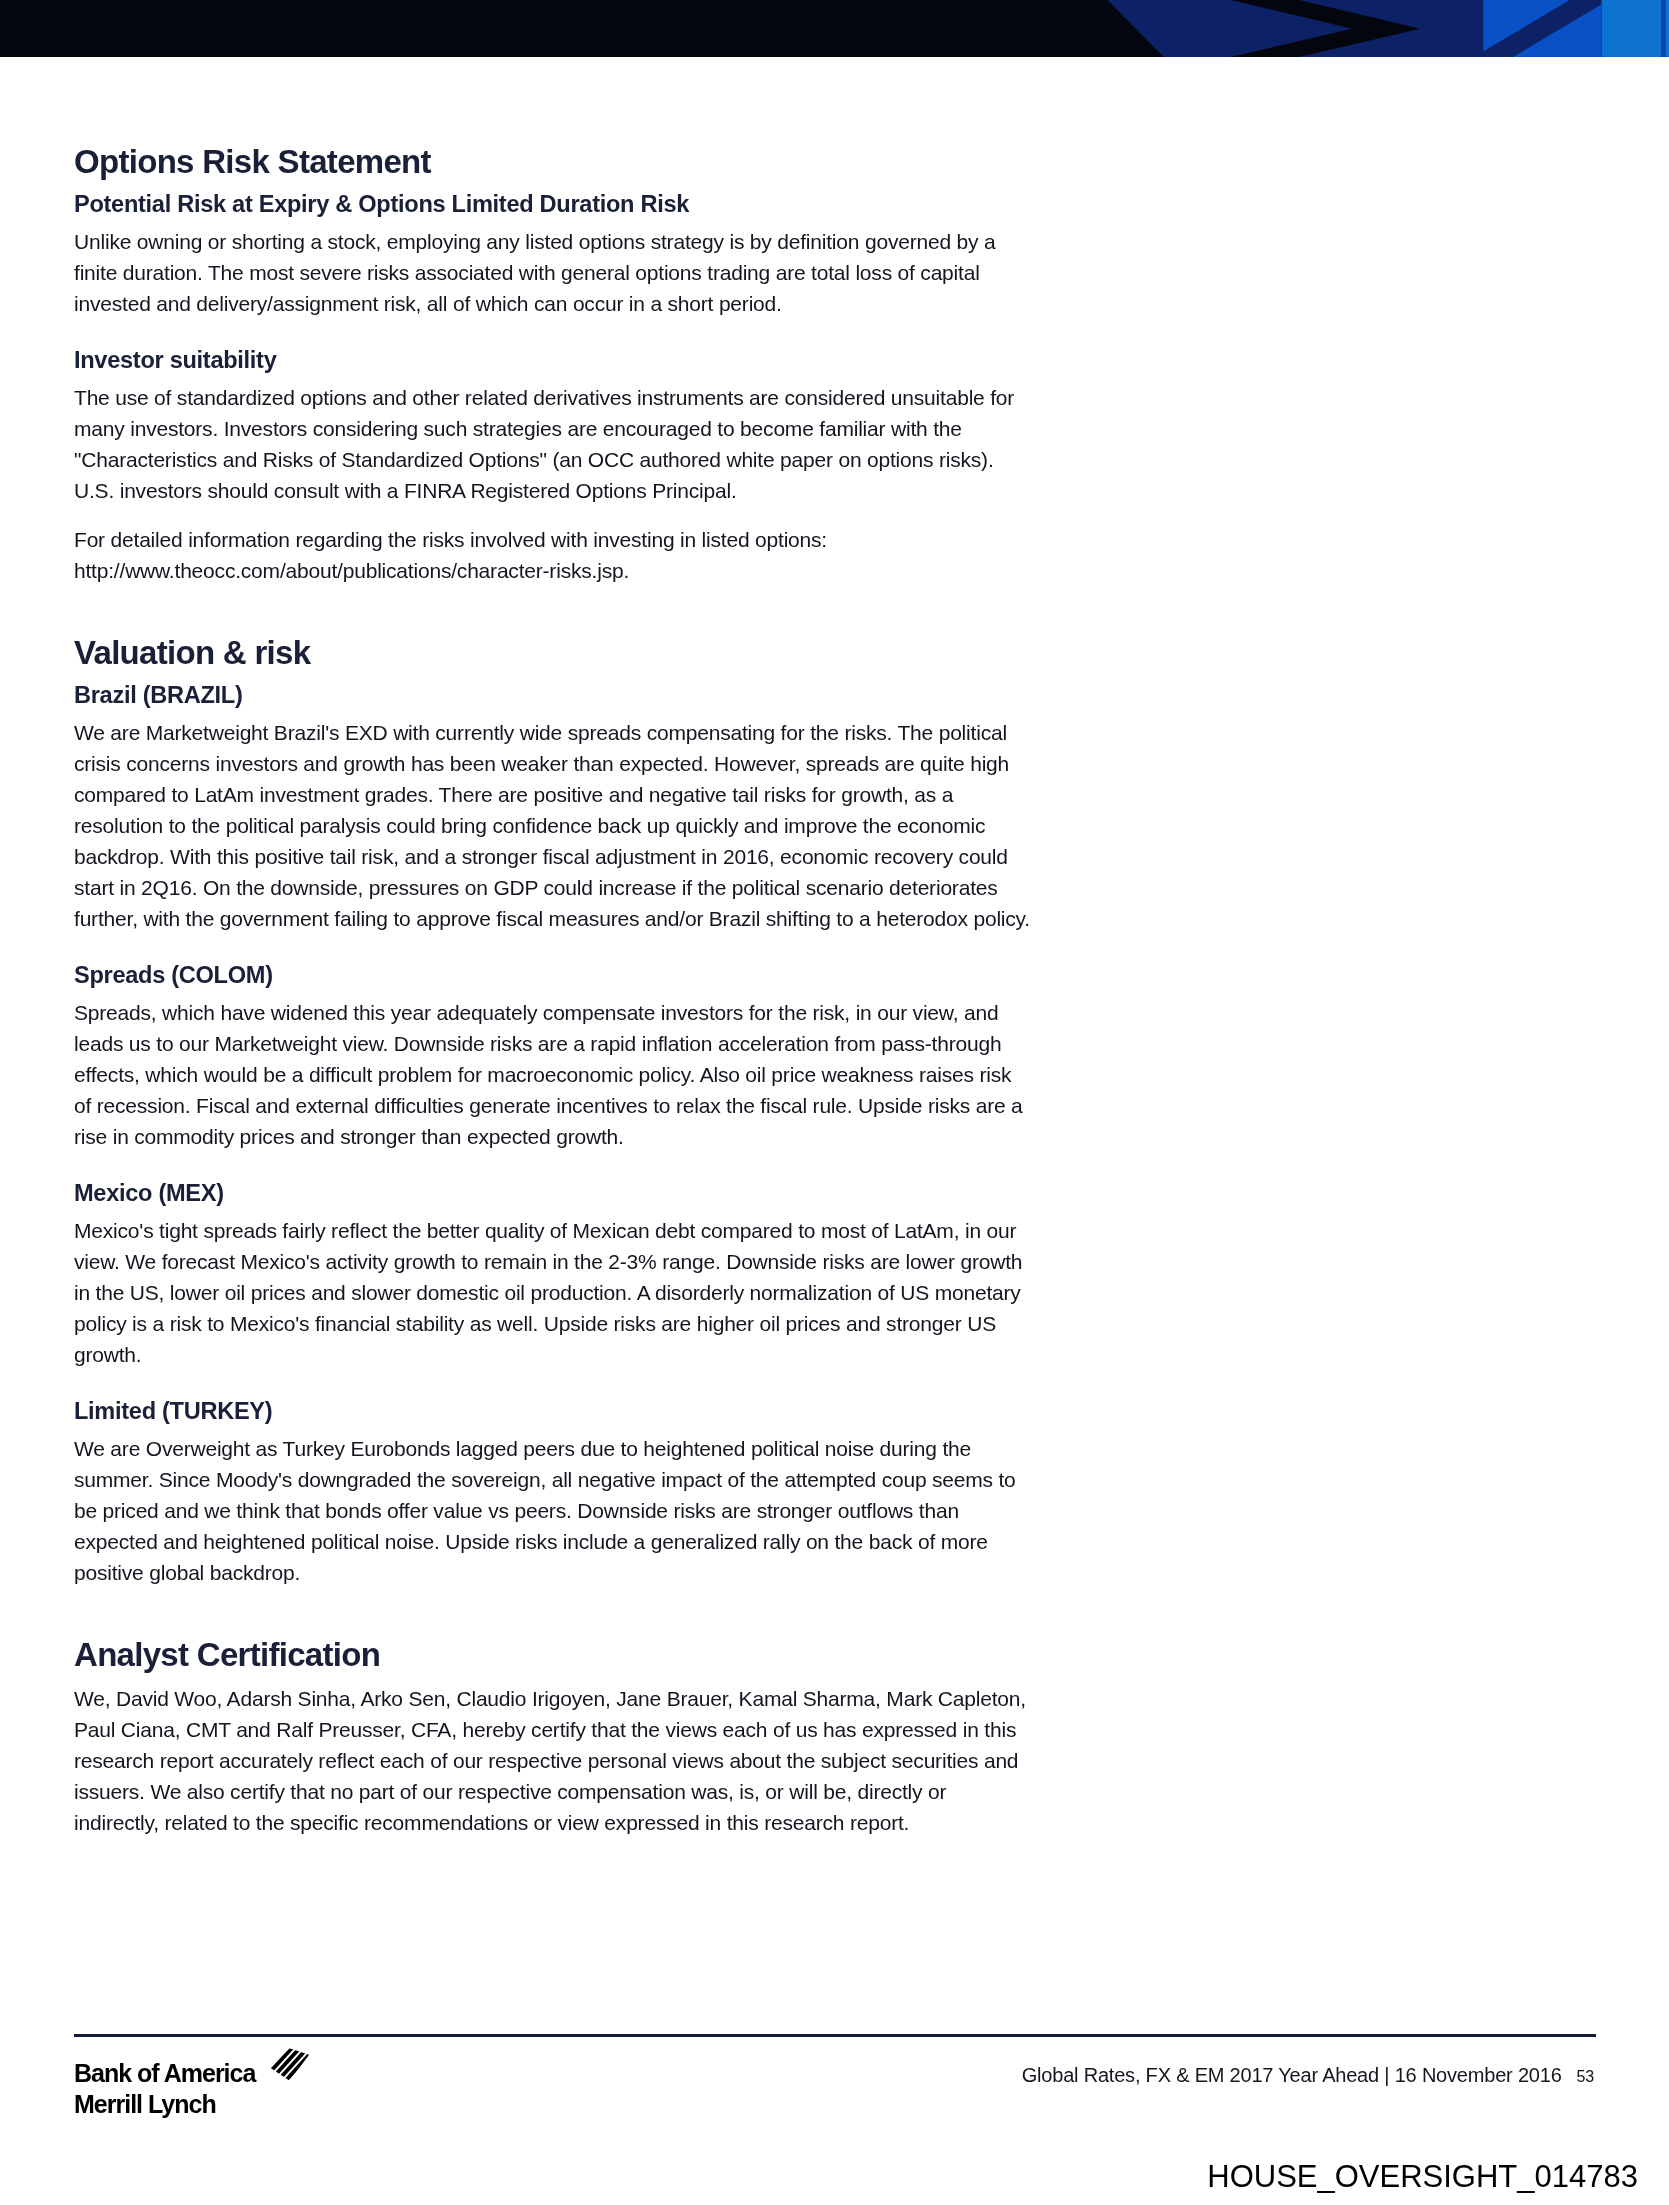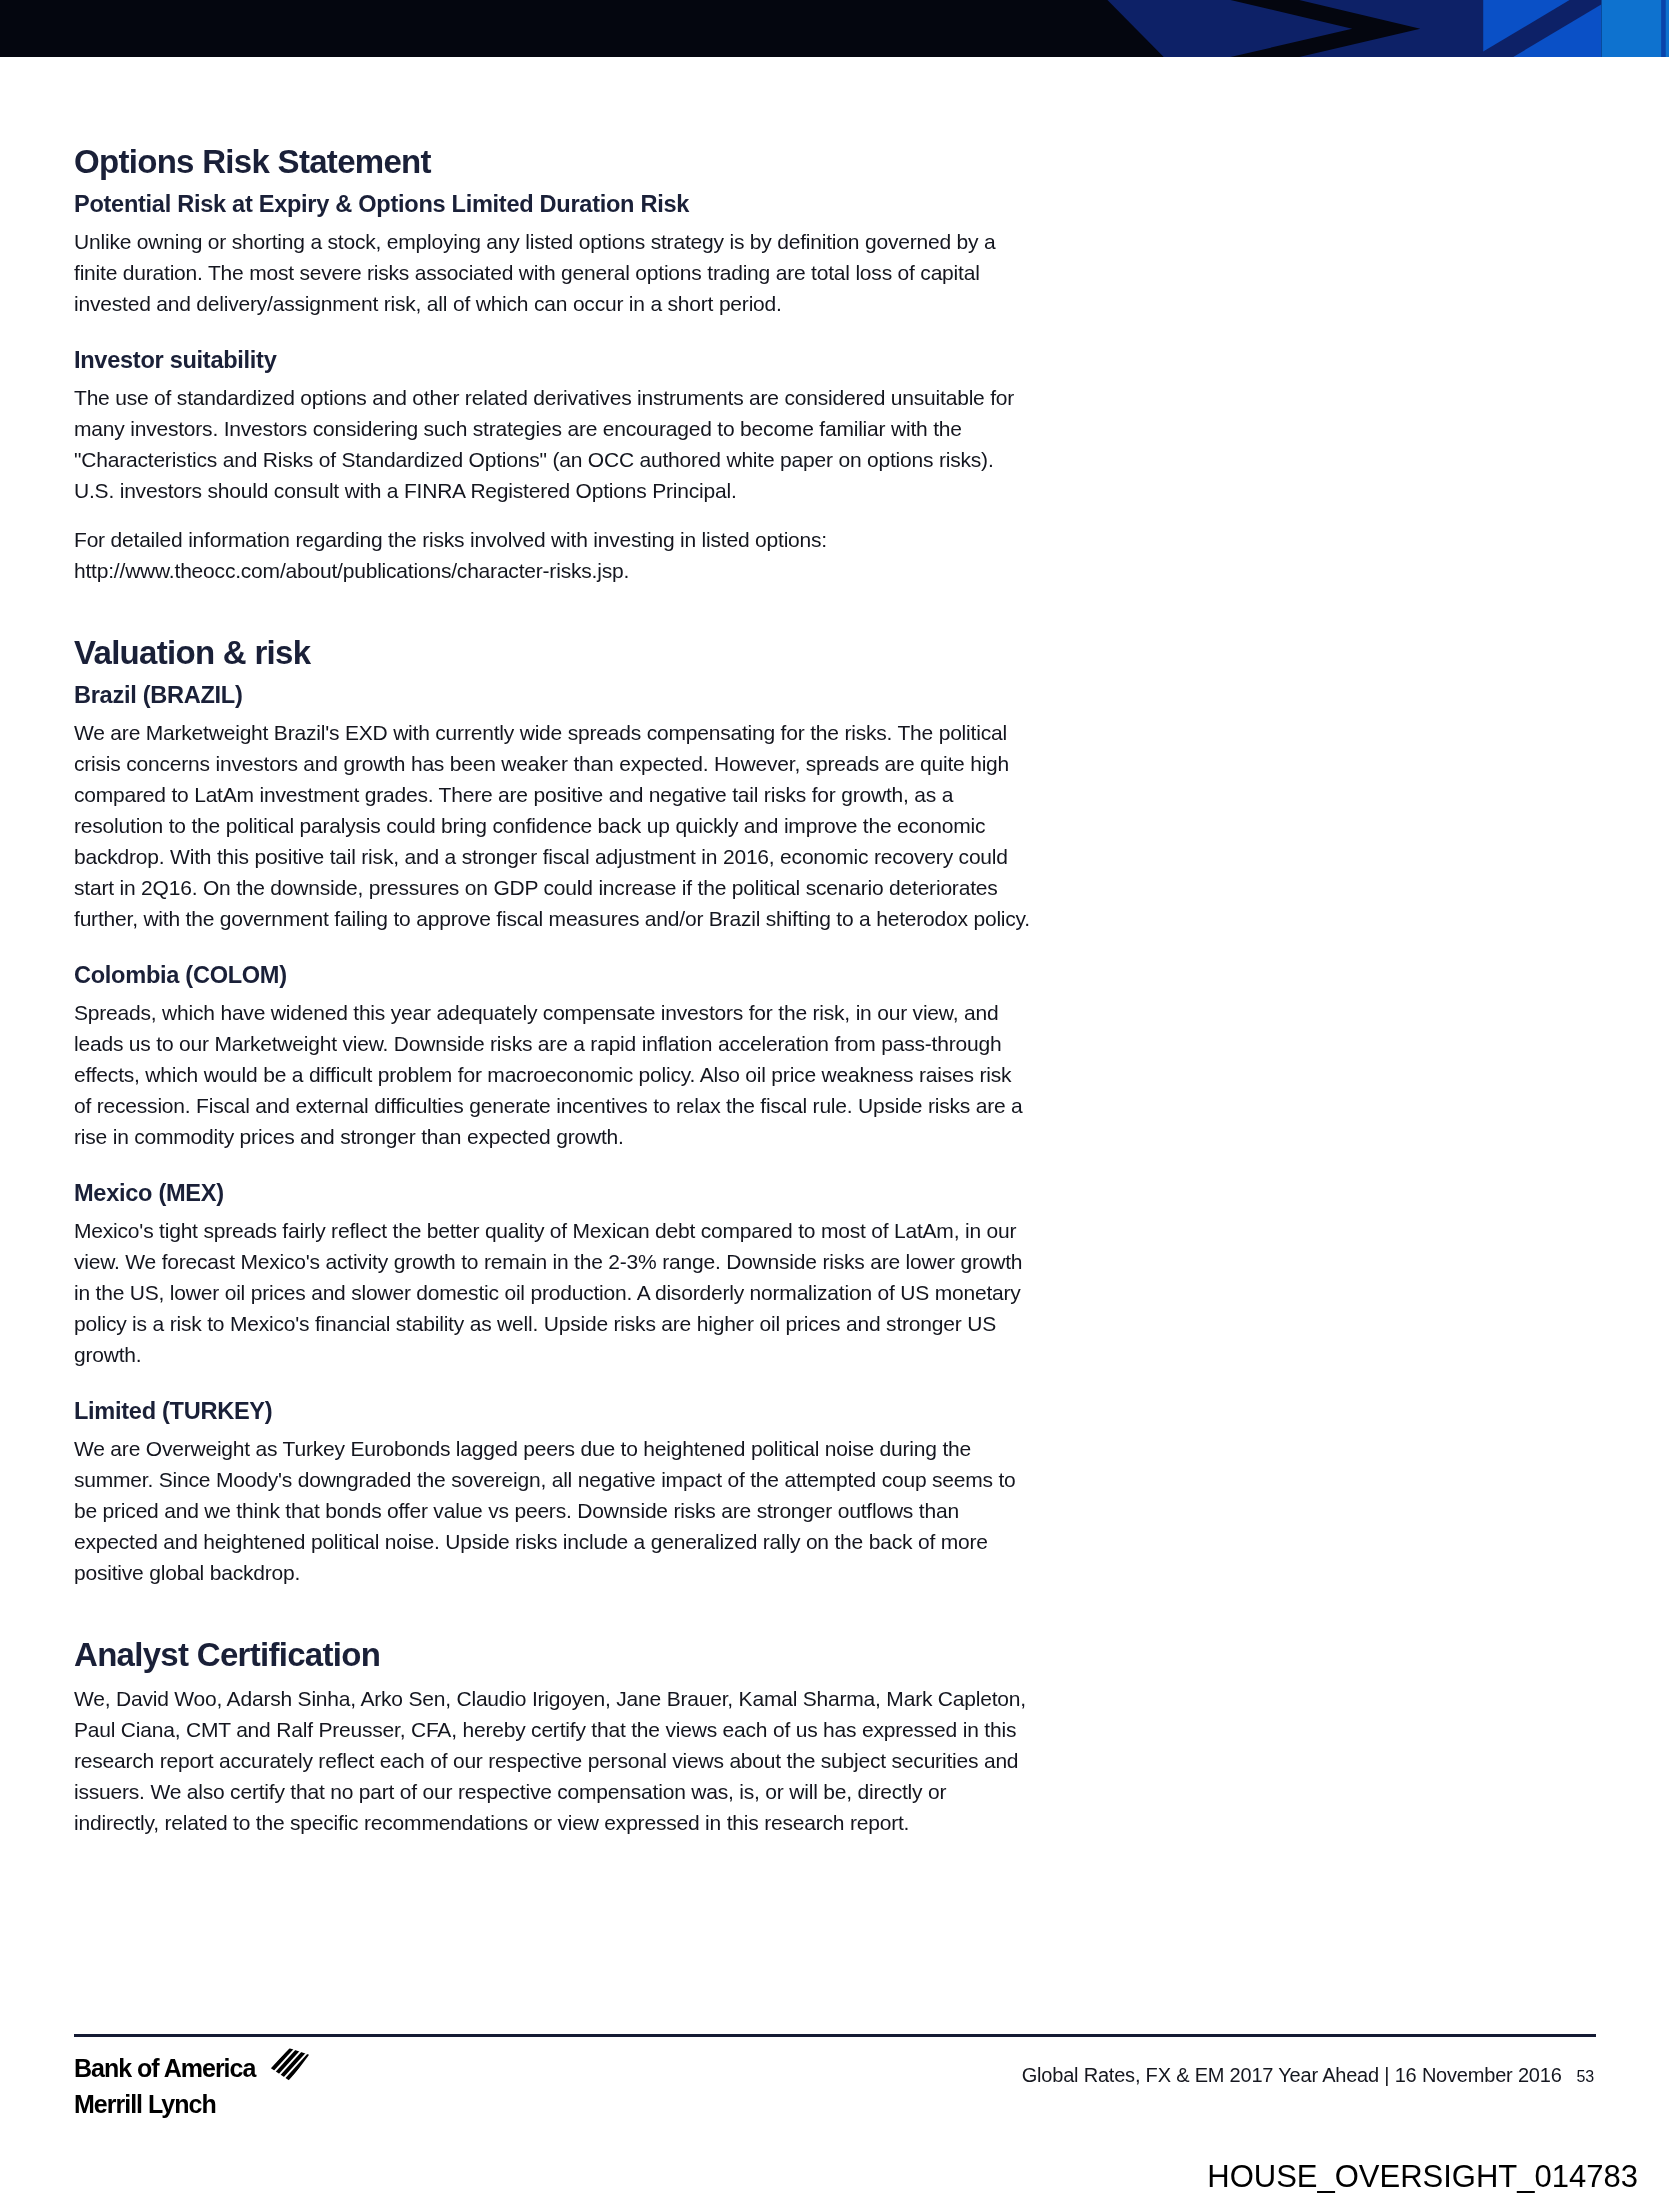--- a/index.html
+++ b/index.html
@@ -72,21 +72,21 @@
     position: absolute;
     top: 2053px;
     left: 74px;
     color: #000000;
     font-weight: 700;
     font-size: 25px;
     line-height: 31px;
     letter-spacing: -1px;
     white-space: nowrap;
   }
-  .brand .row1 { display: flex; align-items: flex-start; }
+  .brand .row1 { display: flex; align-items: flex-end; }
   .brand .flag {
     margin-left: 9.2px;
     margin-top: -6.5px;
   }
   .meta {
     position: absolute;
     top: 2062px;
     right: 75px;
     display: flex;
     align-items: baseline;
@@ -139,21 +139,21 @@
 
     <h2 class="sub">Investor suitability</h2>
     <p>The use of standardized options and other related derivatives instruments are considered unsuitable for many investors. Investors considering such strategies are encouraged to become familiar with the "Characteristics and Risks of Standardized Options" (an OCC authored white paper on options risks). U.S. investors should consult with a FINRA Registered Options Principal.</p>
     <p>For detailed information regarding the risks involved with investing in listed options: http://www.theocc.com/about/publications/character-risks.jsp.</p>
 
     <h1>Valuation &amp; risk</h1>
 
     <h2 class="sub">Brazil (BRAZIL)</h2>
     <p>We are Marketweight Brazil's EXD with currently wide spreads compensating for the risks. The political crisis concerns investors and growth has been weaker than expected. However, spreads are quite high compared to LatAm investment grades. There are positive and negative tail risks for growth, as a resolution to the political paralysis could bring confidence back up quickly and improve the economic backdrop. With this positive tail risk, and a stronger fiscal adjustment in 2016, economic recovery could start in 2Q16. On the downside, pressures on GDP could increase if the political scenario deteriorates further, with the government failing to approve fiscal measures and/or Brazil shifting to a heterodox policy.</p>
 
-    <h2 class="sub">Colombia (COLOM)</h2>
+    <h2 class="sub">Spreads (COLOM)</h2>
     <p>Spreads, which have widened this year adequately compensate investors for the risk, in our view, and leads us to our Marketweight view. Downside risks are a rapid inflation acceleration from pass-through effects, which would be a difficult problem for macroeconomic policy. Also oil price weakness raises risk of recession. Fiscal and external difficulties generate incentives to relax the fiscal rule. Upside risks are a rise in commodity prices and stronger than expected growth.</p>
 
     <h2 class="sub">Mexico (MEX)</h2>
     <p>Mexico's tight spreads fairly reflect the better quality of Mexican debt compared to most of LatAm, in our view. We forecast Mexico's activity growth to remain in the 2-3% range. Downside risks are lower growth in the US, lower oil prices and slower domestic oil production. A disorderly normalization of US monetary policy is a risk to Mexico's financial stability as well. Upside risks are higher oil prices and stronger US growth.</p>
 
     <h2 class="sub">Limited (TURKEY)</h2>
     <p>We are Overweight as Turkey Eurobonds lagged peers due to heightened political noise during the summer. Since Moody's downgraded the sovereign, all negative impact of the attempted coup seems to be priced and we think that bonds offer value vs peers. Downside risks are stronger outflows than expected and heightened political noise. Upside risks include a generalized rally on the back of more positive global backdrop.</p>
 
     <h1>Analyst Certification</h1>
     <p>We, David Woo, Adarsh Sinha, Arko Sen, Claudio Irigoyen, Jane Brauer, Kamal Sharma, Mark Capleton, Paul Ciana, CMT and Ralf Preusser, CFA, hereby certify that the views each of us has expressed in this research report accurately reflect each of our respective personal views about the subject securities and issuers.  We also certify that no part of our respective compensation was, is, or will be, directly or indirectly, related to the specific recommendations or view expressed in this research report.</p>

